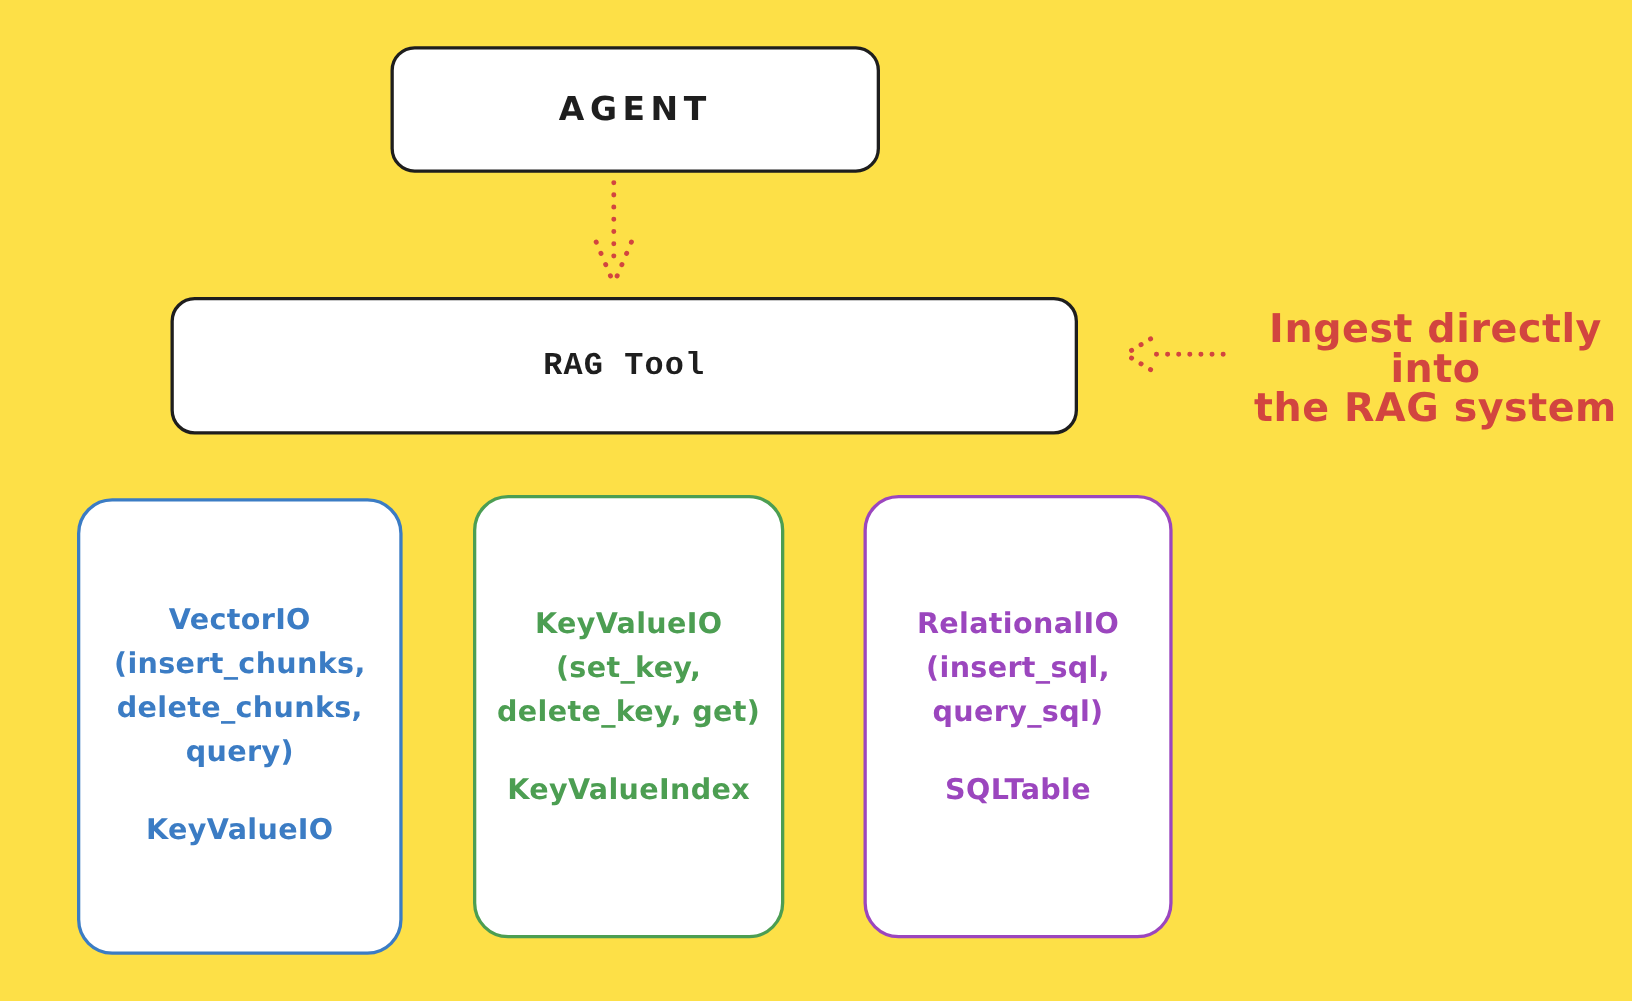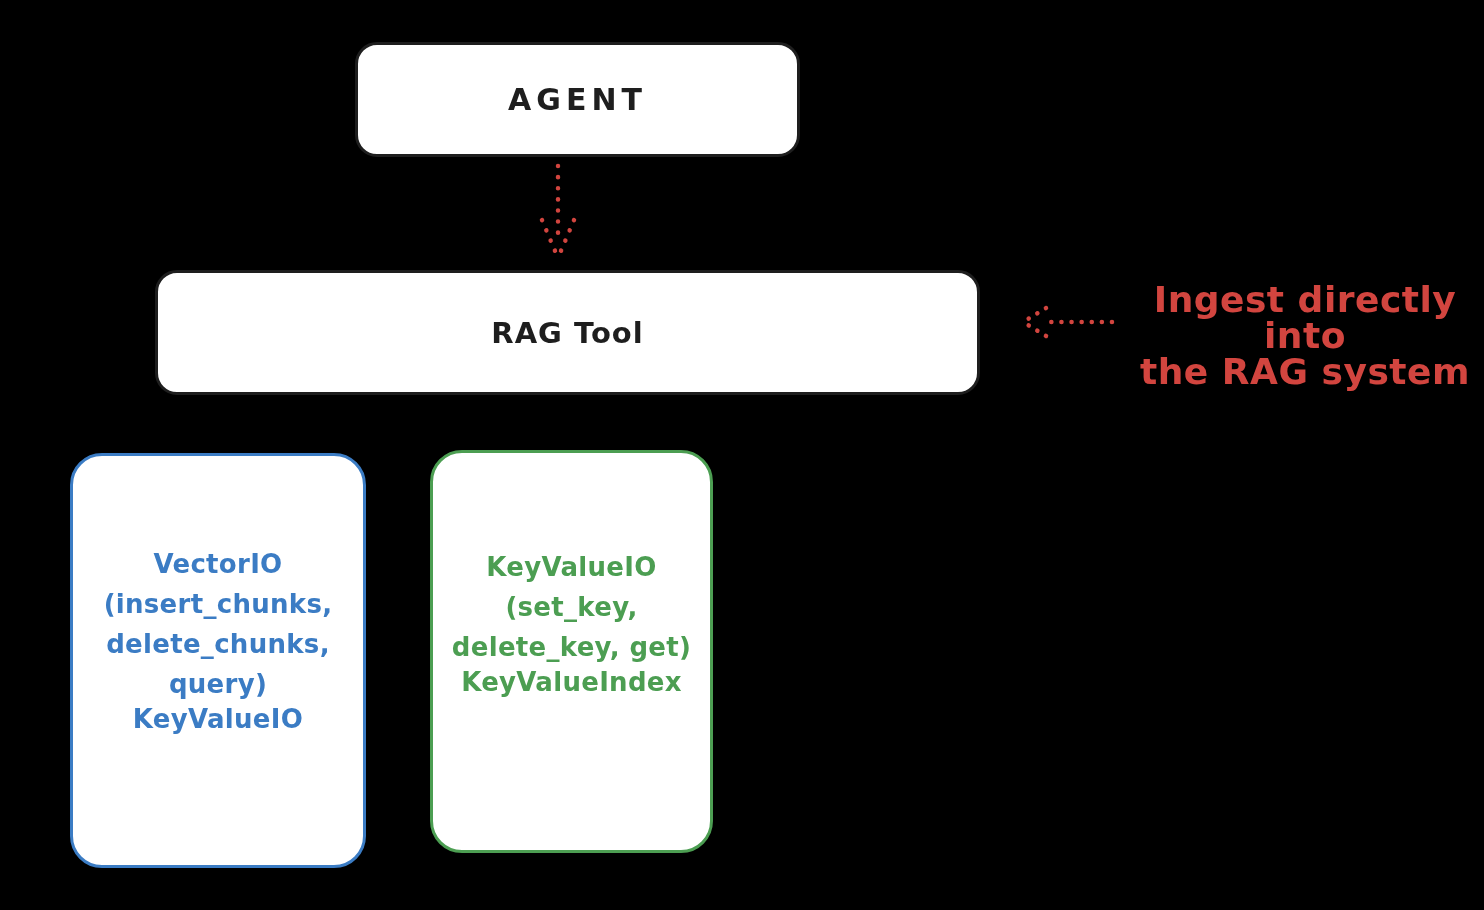--- a/index.html
+++ b/index.html
@@ -3,21 +3,21 @@
 <meta charset="utf-8">
 <style>
   * { margin: 0; padding: 0; box-sizing: border-box; }
   html, body { background: #ffffff; }
   body { font-family: "DejaVu Sans", "Liberation Sans", sans-serif; }
 
   .canvas {
     position: relative;
     width: 1484px;
     height: 910px;
-    background: #000000;
+    background: #fde047;
     overflow: hidden;
   }
 
   
   .node {
     position: absolute;
     background: #ffffff;
     border: 3.5px solid #1e1e1e;
     border-radius: 22px;
     display: flex;
@@ -75,20 +75,21 @@
     align-items: center;
   }
   .backend .io-label {
     white-space: pre-line;
     font-size: 26px;
     line-height: 40px;
     letter-spacing: 0.3px;
   }
   .backend .index-label {
     font-size: 26px;
+    margin-top: 36px;
     letter-spacing: 0.3px;
   }
   .backend-vector     { left: 70px;  top: 453px; width: 296px; height: 415px; padding-top: 88px; }
   .backend-keyvalue   { left: 430px; top: 450px; width: 283px; height: 403px; padding-top: 94px; text-align: center; }
   .backend-relational { left: 785px; top: 450px; width: 281px; height: 403px; padding-top: 94px; }
 </style>
 </head>
 <body>
 
 <div class="canvas">
@@ -98,21 +99,21 @@
   </div>
 
   <div class="arrow arrow-down" style="color: rgb(210, 69, 63);">
     <svg width="48" height="102" viewBox="0 0 48 102" aria-hidden="true">
       <path d="M24 4 L24 72"></path>
       <path d="M8 58 L24 96"></path>
       <path d="M40 58 L24 96"></path>
     </svg>
   </div>
 
-  <div class="node node-ragtool" style="border-color: rgb(30, 30, 30);">
+  <div class="node node-ragtool" style="border-color: rgb(30, 30, 30); font-family: Liberation Mono, monospace;">
     <span class="node-label">RAG Tool</span>
   </div>
 
   <div class="arrow arrow-left" style="color: rgb(210, 69, 63);">
     <svg width="100" height="40" viewBox="0 0 100 40" aria-hidden="true">
       <path d="M96 20 L28 20"></path>
       <path d="M30 6 L7 20"></path>
       <path d="M30 34 L7 20"></path>
     </svg>
   </div>
@@ -128,14 +129,20 @@
     <div class="index-label">KeyValueIO</div>
   </div>
 
   <div class="backend backend-keyvalue" style="border-color: rgb(76, 158, 82); color: rgb(76, 158, 82);">
     <div class="io-label">KeyValueIO
 (set_key,
 delete_key, get)</div>
     <div class="index-label">KeyValueIndex</div>
   </div>
 
+  <div class="backend backend-relational" style="border-color: rgb(155, 70, 190); color: rgb(155, 70, 190);">
+    <div class="io-label">RelationalIO
+(insert_sql,
+query_sql)</div>
+    <div class="index-label">SQLTable</div>
+  </div>
 
 </div>
 
 </body></html>

